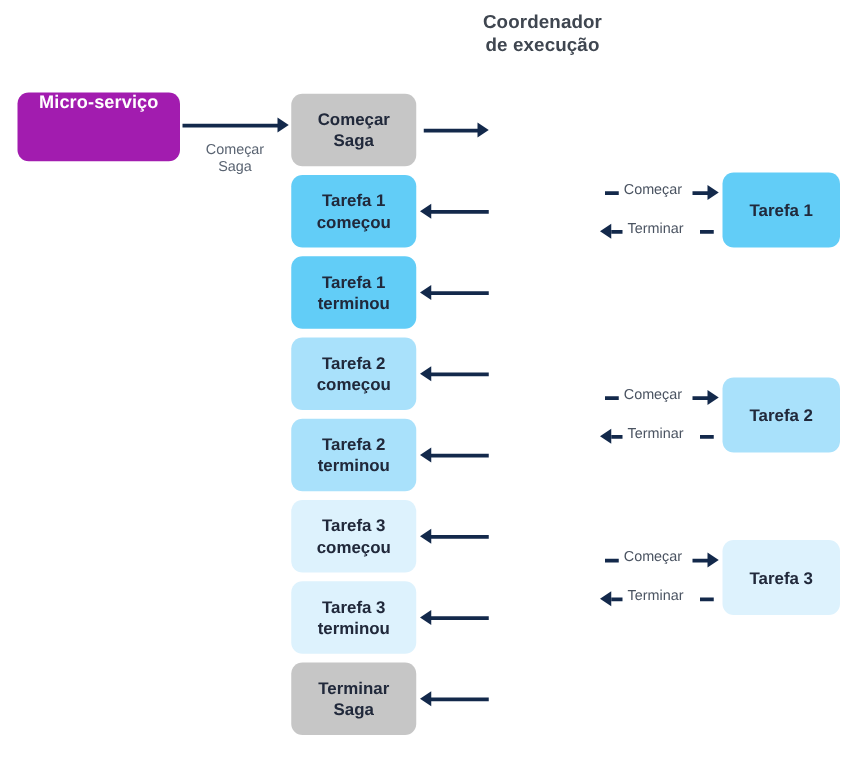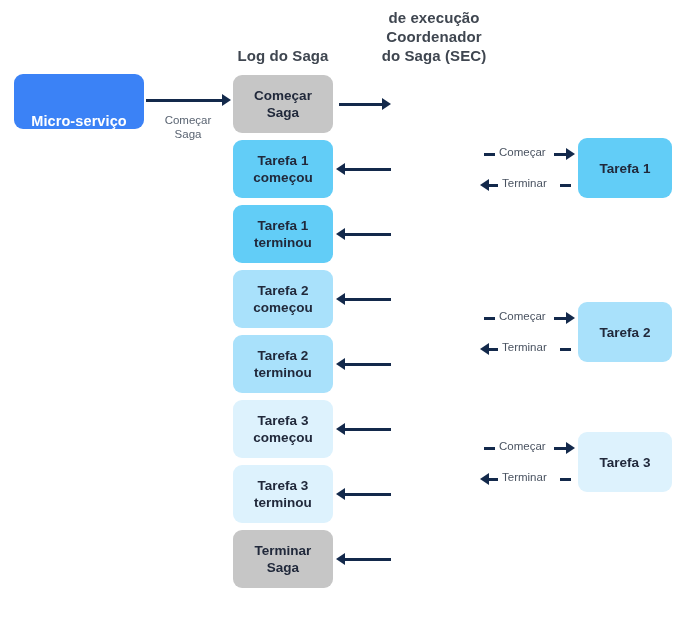--- a/index.html
+++ b/index.html
@@ -23,23 +23,23 @@
     font-weight:700;
     color:#3f4650;
     text-align:center;
     line-height:19px;
     letter-spacing:.1px;
   }
 
   
   #microservice{
     left:14px;top:74px;width:130px;height:55px;
-    background:#3b82f6;
+    background:#a21caf;
     border-radius:9px;
-    display:flex;align-items:flex-end;justify-content:center;
+    display:flex;align-items:flex-start;justify-content:center;
     color:#ffffff;font-size:14.5px;font-weight:700;
     letter-spacing:.1px;
   }
 
   
   .log-box{
     position:absolute;
     left:233px;width:100px;height:58px;
     border-radius:9px;
     display:flex;align-items:center;justify-content:center;
@@ -97,26 +97,24 @@
     white-space:nowrap;
     text-align:center;
   }
   .stub{position:absolute;height:3px;width:11px;background:#13294b;}
 </style>
 </head>
 <body>
 
 <div class="canvas">
 
-  <div class="col-title" style="left:218px;top:46px;width:130px;">Log do Saga</div>
 
   <div class="col-title" style="left:369px;top:8px;width:130px;">
+    <div>Coordenador</div>
     <div>de execução</div>
-    <div>Coordenador</div>
-    <div>do Saga (SEC)</div>
   </div>
 
   <div class="abs" id="microservice">
     <span>Micro-serviço</span>
   </div>
 
   <div class="shaft" style="left:146px;top:99px;width:78px;"></div>
   <div class="head right" style="left:222px;top:94px;"></div>
   <div class="edge-label" style="left:148px;top:113px;width:80px;">
     <div>Começar</div>

